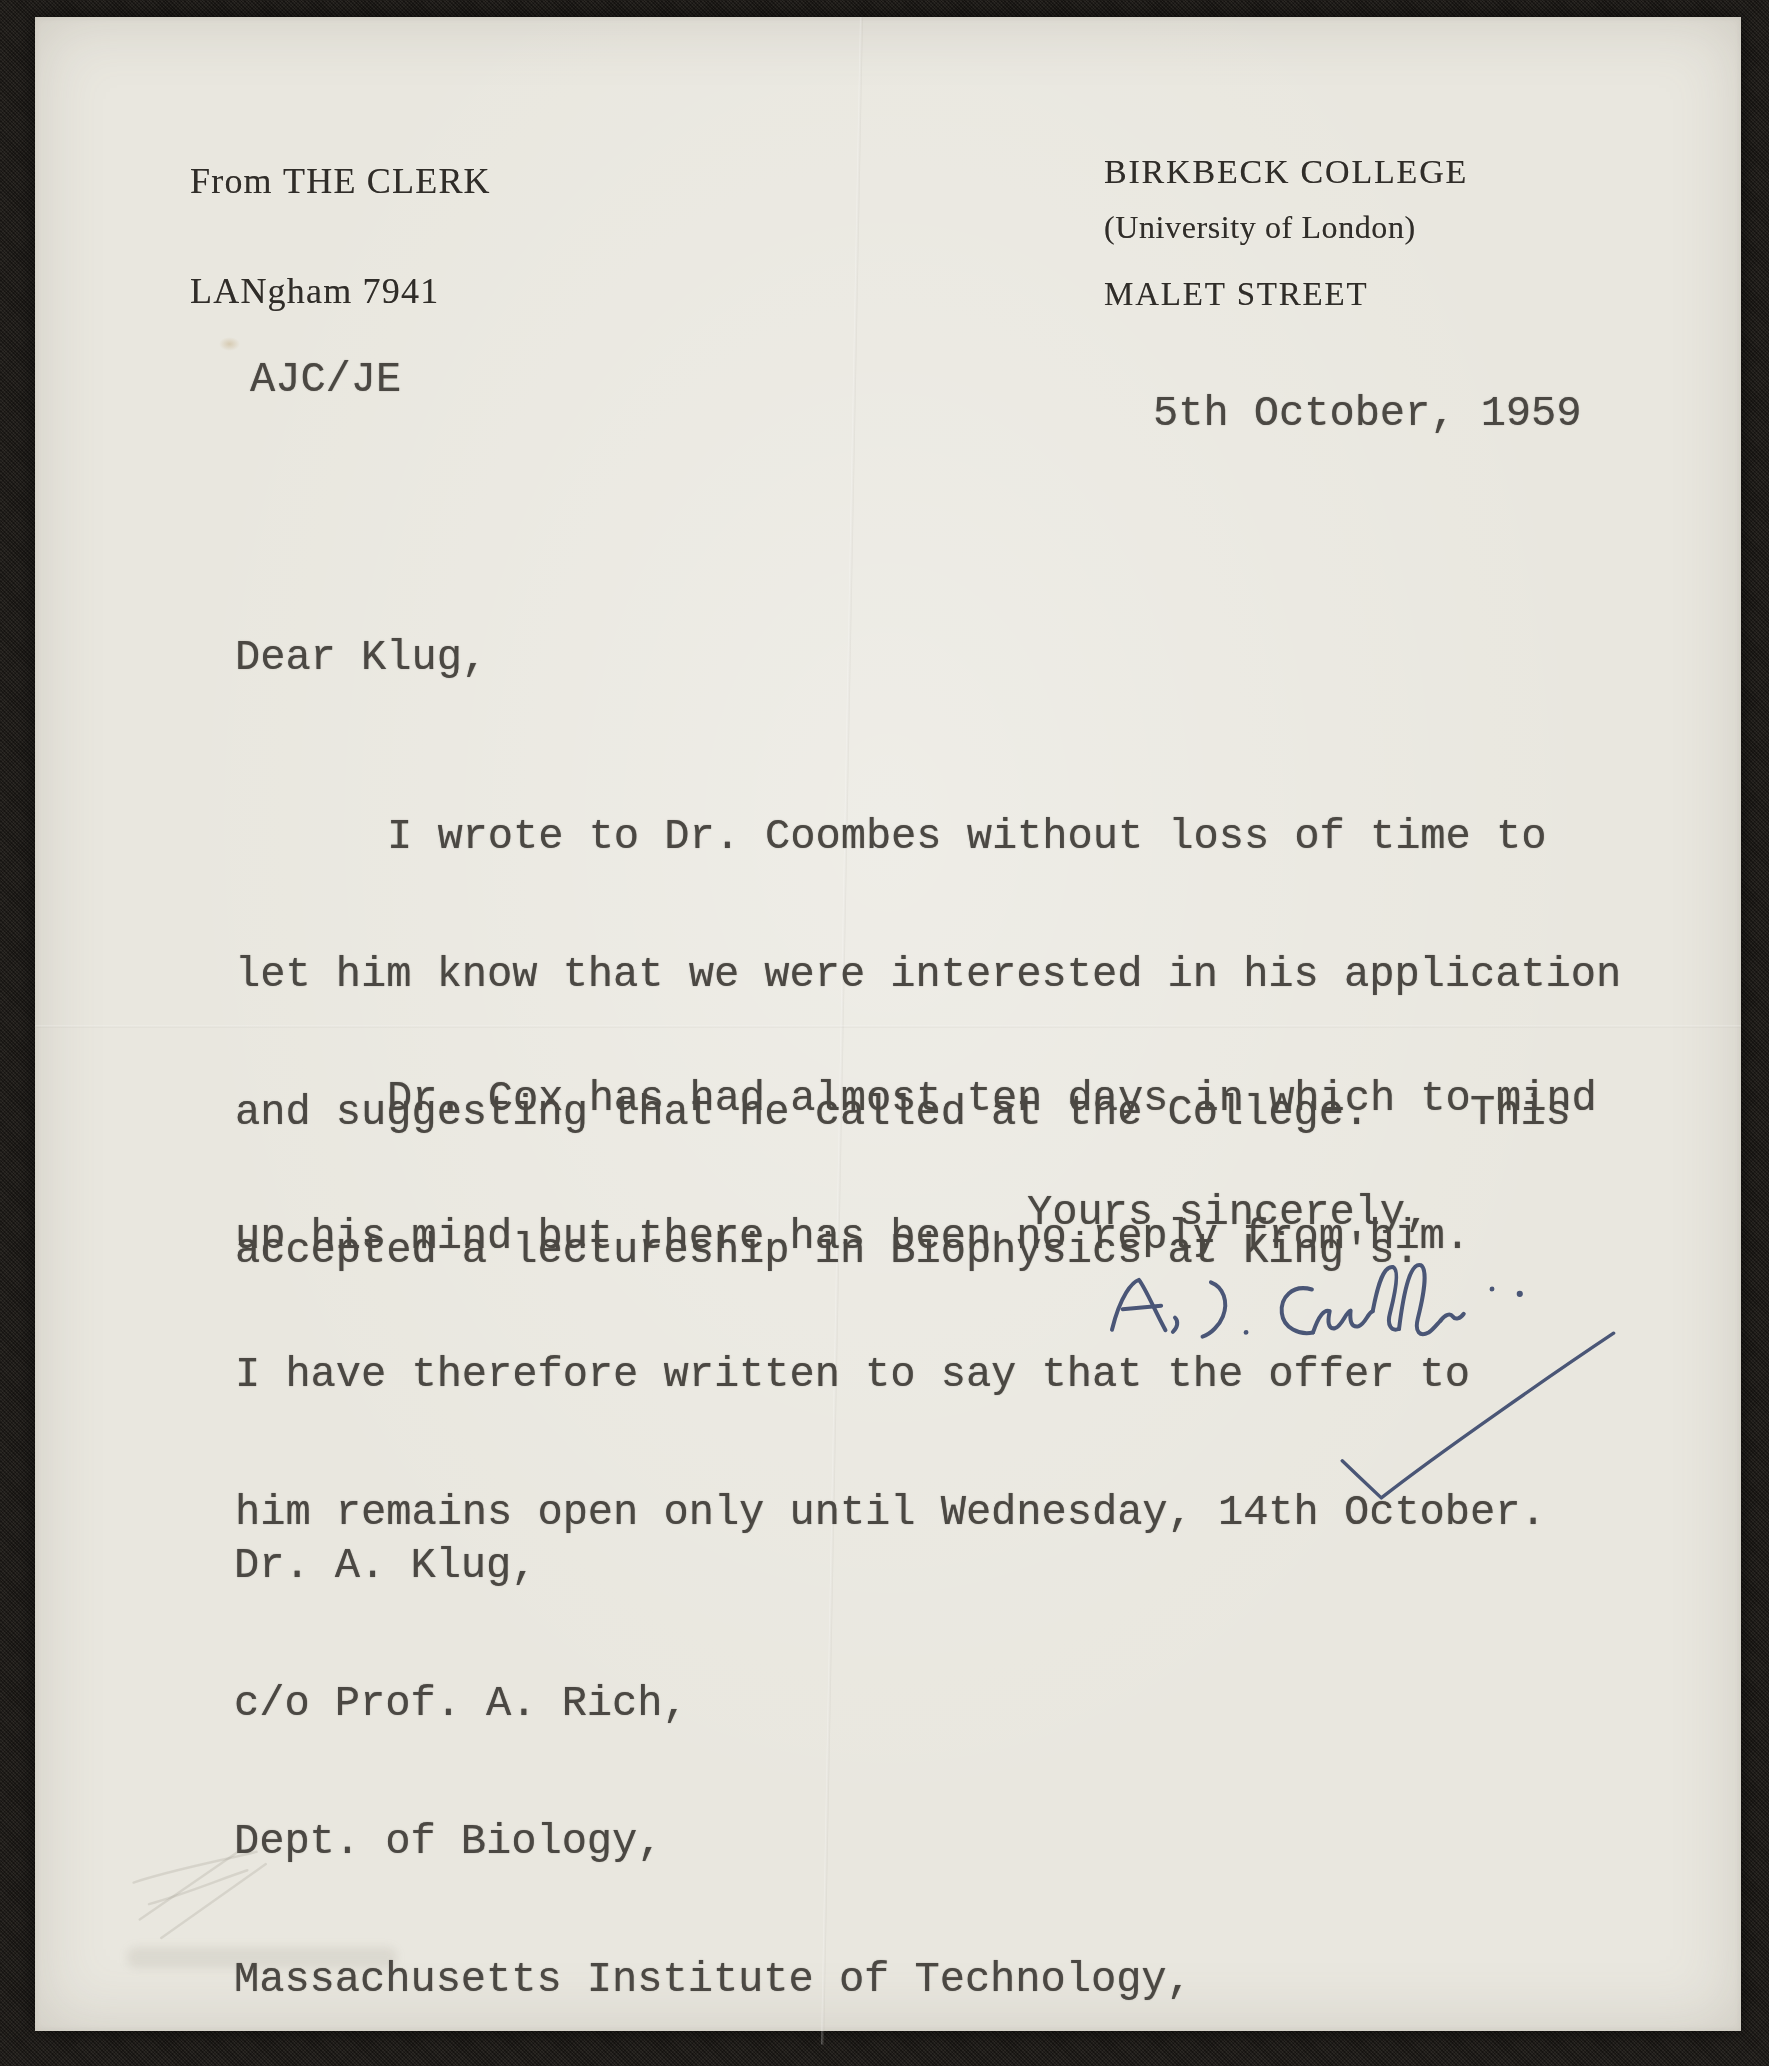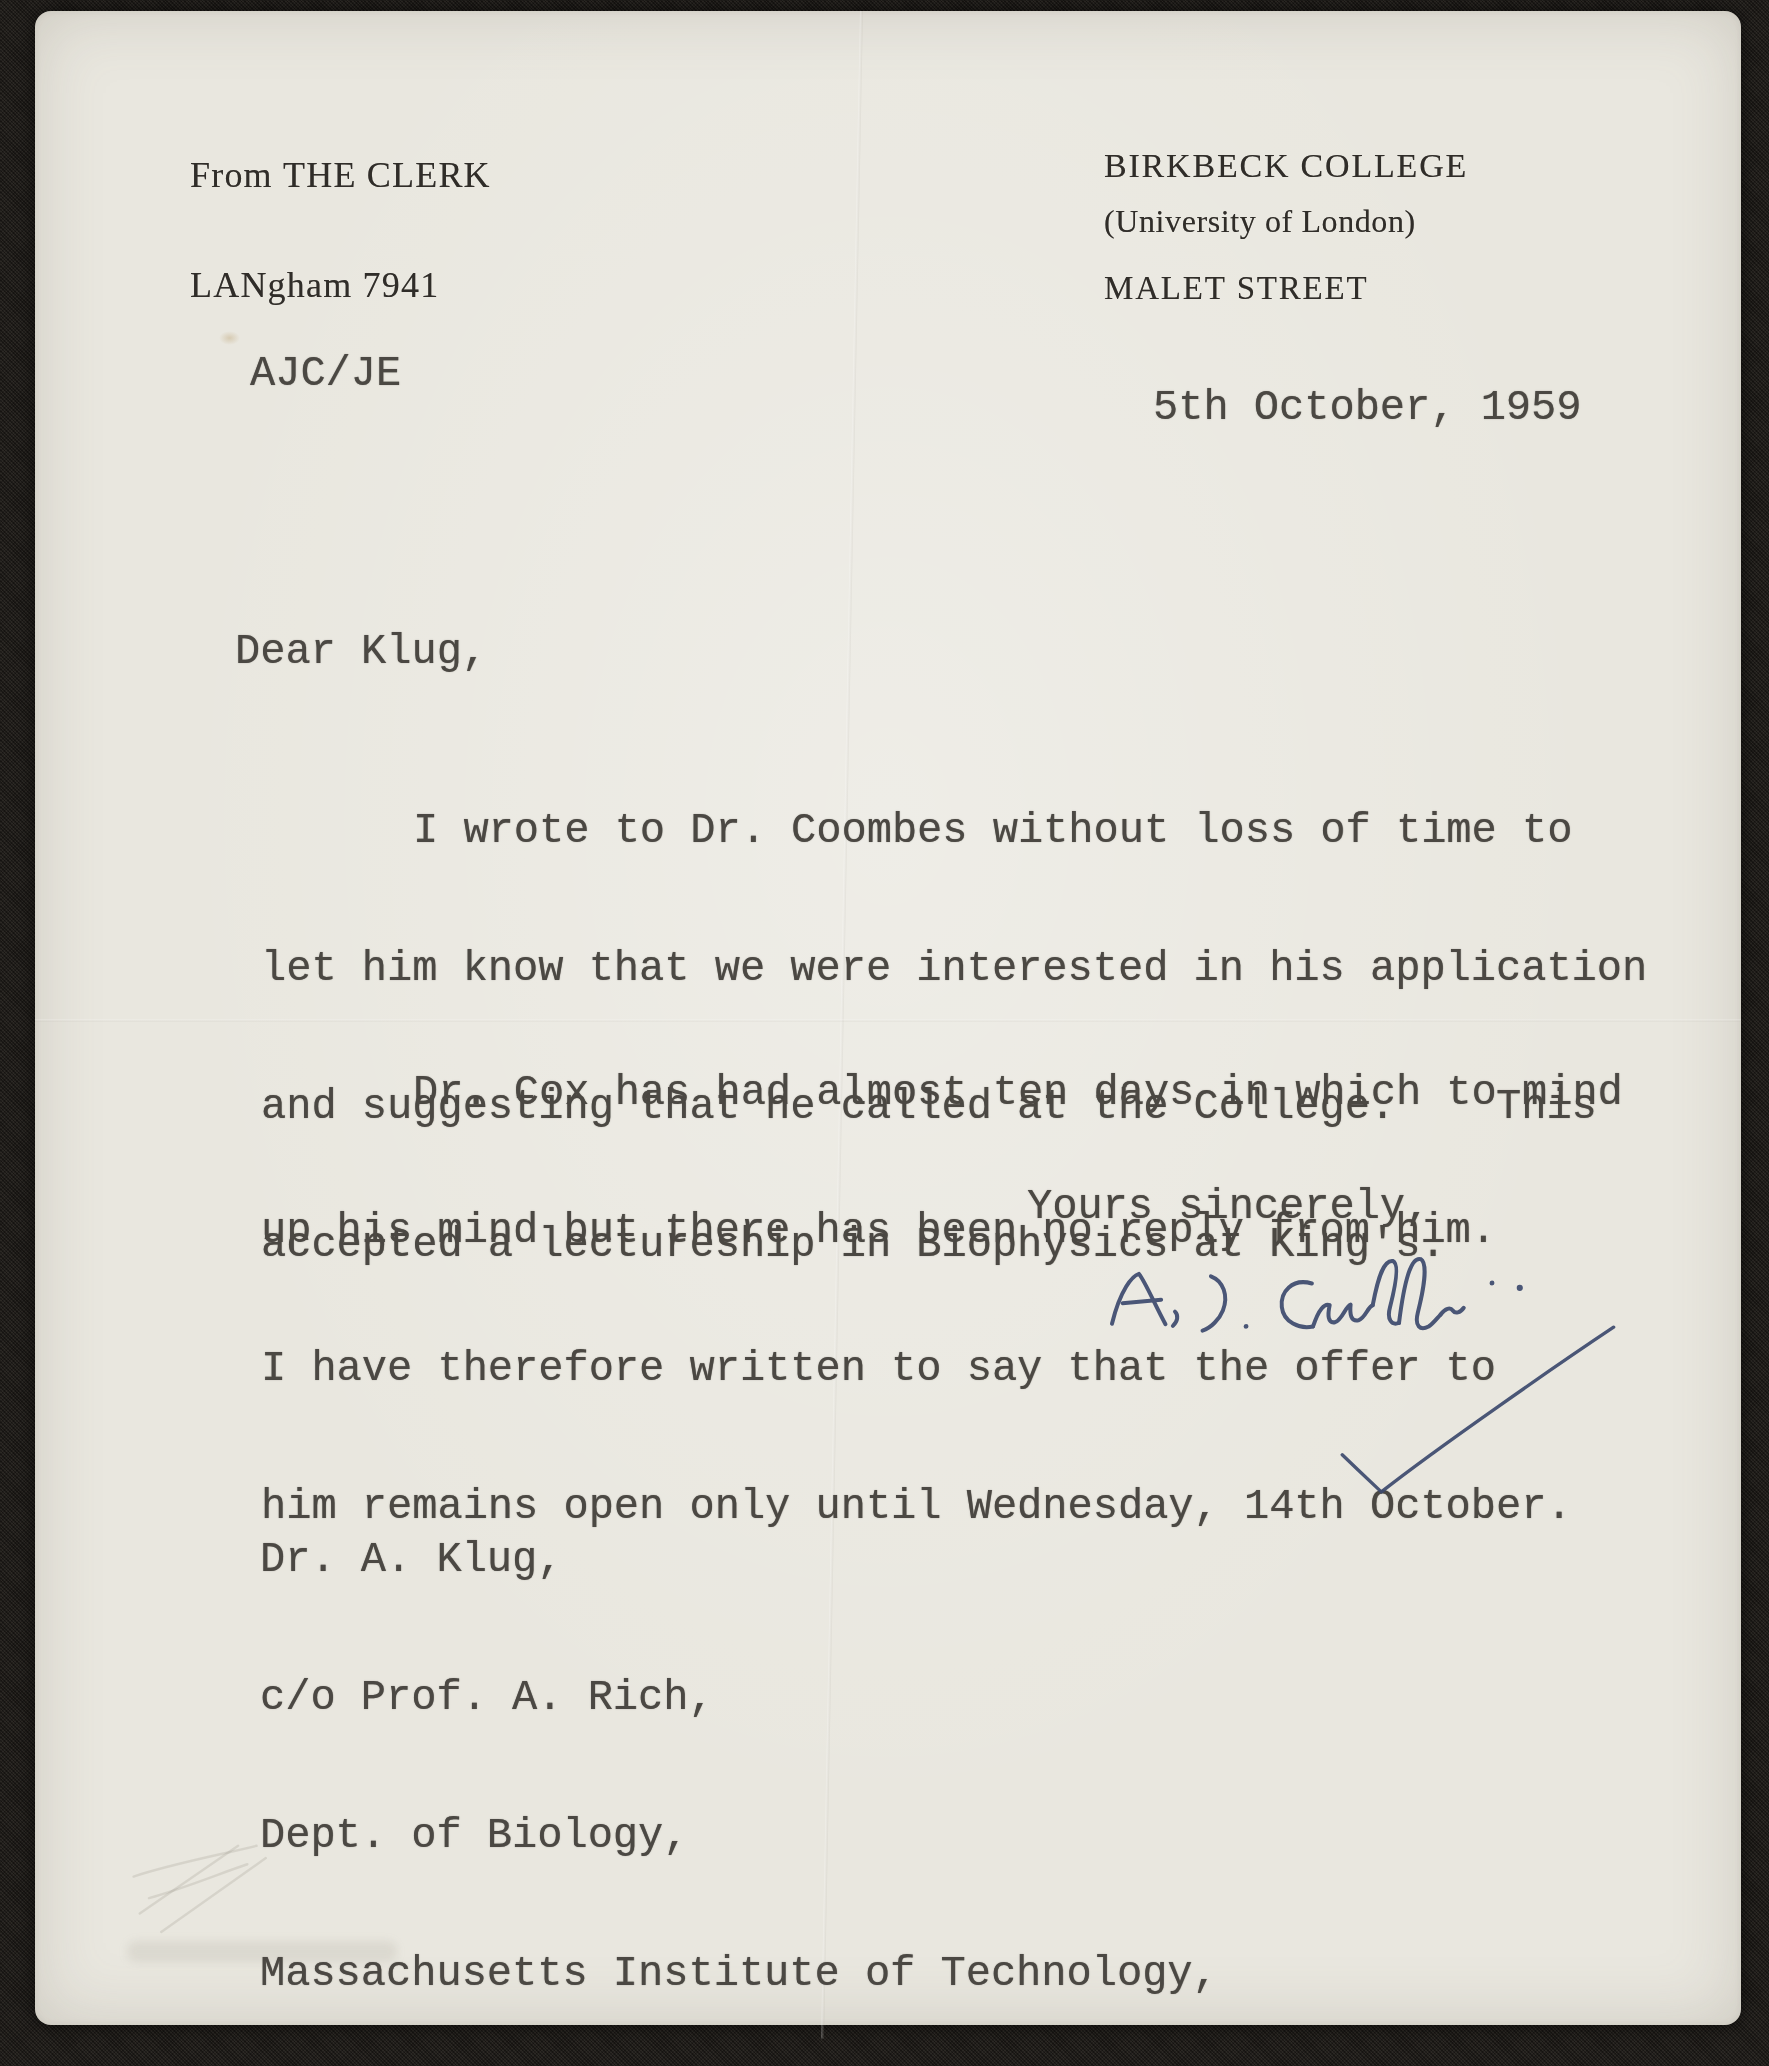--- a/index.html
+++ b/index.html
@@ -7,29 +7,28 @@
     position:relative;
     width:1770px;height:2066px;
     background-color:#26231f;
     background-image:
       repeating-linear-gradient(45deg, rgba(0,0,0,0.28) 0 1.2px, rgba(255,255,255,0.02) 1.2px 2.5px),
       repeating-linear-gradient(-45deg, rgba(0,0,0,0.22) 0 1.2px, rgba(60,55,48,0.06) 1.2px 2.5px);
     overflow:hidden;
     font-kerning:none;
   }
   #paper{
-    position:absolute;left:35px;top:11px;width:1706px;height:2014px;
+    position:absolute;left:35px;top:17px;width:1706px;height:2014px;
     background:
       radial-gradient(ellipse at 50% 40%, rgba(255,255,255,0.25) 0%, rgba(255,255,255,0) 60%),
       #e9e7df;
     box-shadow:
       0 0 18.4px rgba(0,0,0,0.65),
       inset 0 0 68px rgba(110,102,88,0.22),
       inset 0 0 6.1px rgba(130,120,104,0.14);
-    border-radius: 16px;
   }
   
   .fold-v{
     position:absolute;left:825px;top:0;width:2.5px;height:2028px;
     background:linear-gradient(90deg, rgba(255,255,255,0.55), rgba(96,88,74,0.14));
     transform:rotate(1.1deg);transform-origin:top center;opacity:0.55;
   }
   .fold-h{
     position:absolute;left:0;top:1008px;width:1706px;height:2.5px;
     background:linear-gradient(180deg, rgba(255,255,255,0.5), rgba(96,88,74,0.12));
@@ -60,21 +59,21 @@
   .lh-r-4{top:306px;font-size:28px;letter-spacing:1.2px;}
   
   .tw{
     position:absolute;
     font-family:"Liberation Mono", monospace;
     font-size:42px;line-height:46px;
     color:#4b4843;
     text-shadow:0 0 1.2px rgba(72,68,62,0.5), 0.3px 0.3px 0 rgba(72,68,62,0.35);
     white-space:pre;
   }
-  .tline{display:block;white-space:pre;margin-left:26px;}
+  .tline{display:block;white-space:pre;}
   .ind{text-indent:152px;}
   .ref{left:207px;top:340px;margin-left:8px;}
   .date{left:1118px;top:374px;}
   .salutation{left:200px;top:618px;}
   .para1{left:200px;top:705px;}
   .para2{left:200px;top:967px;}
   .closing{left:992px;top:1173px;}
   .address{left:199px;top:1434px;}
   
   .sig{

